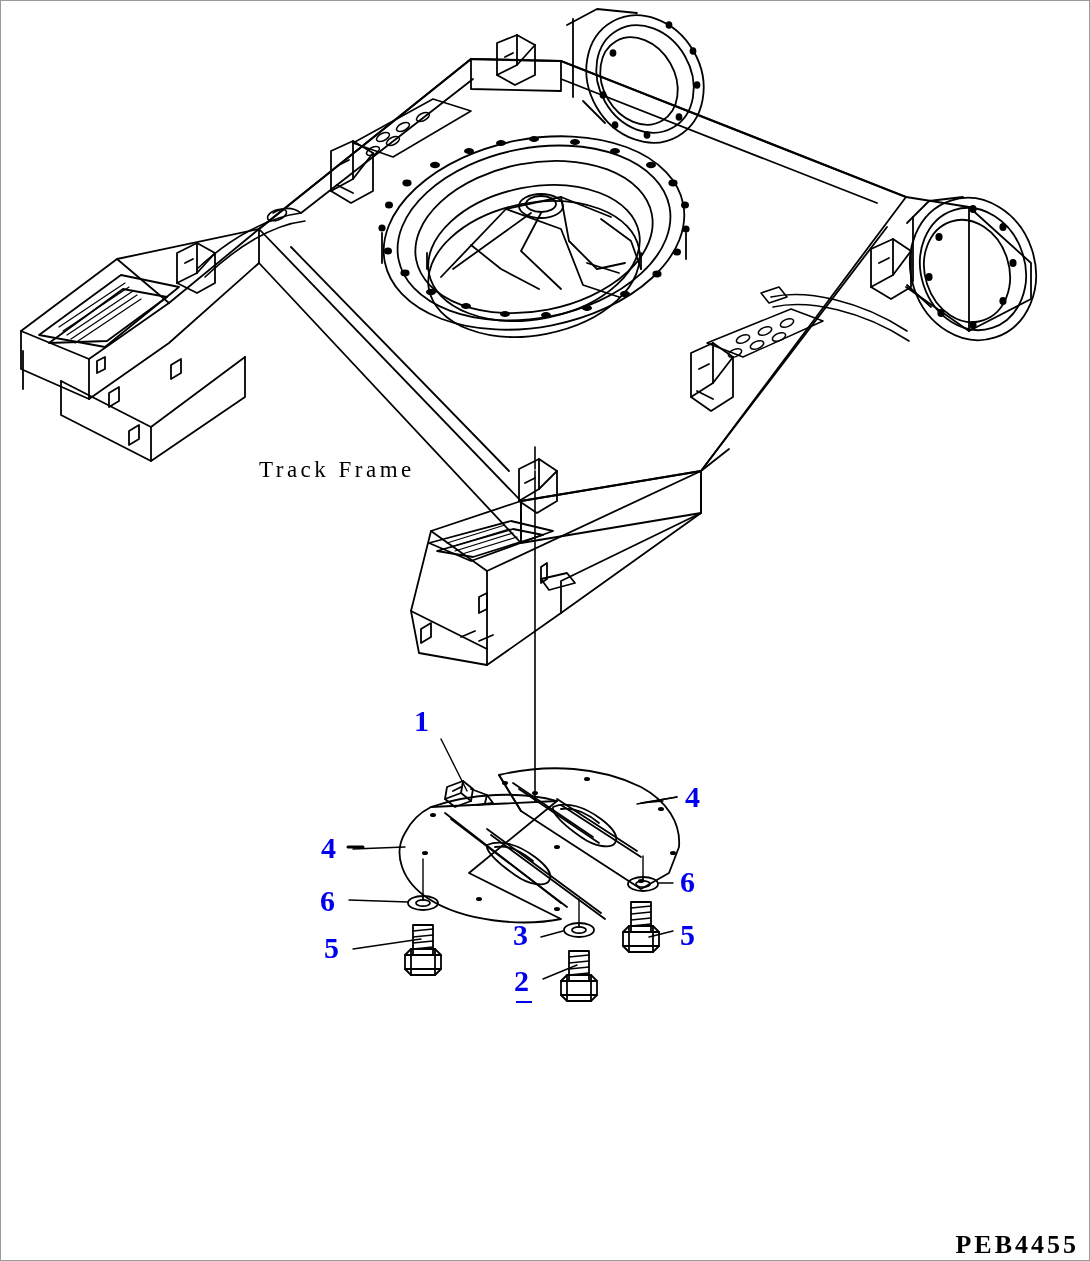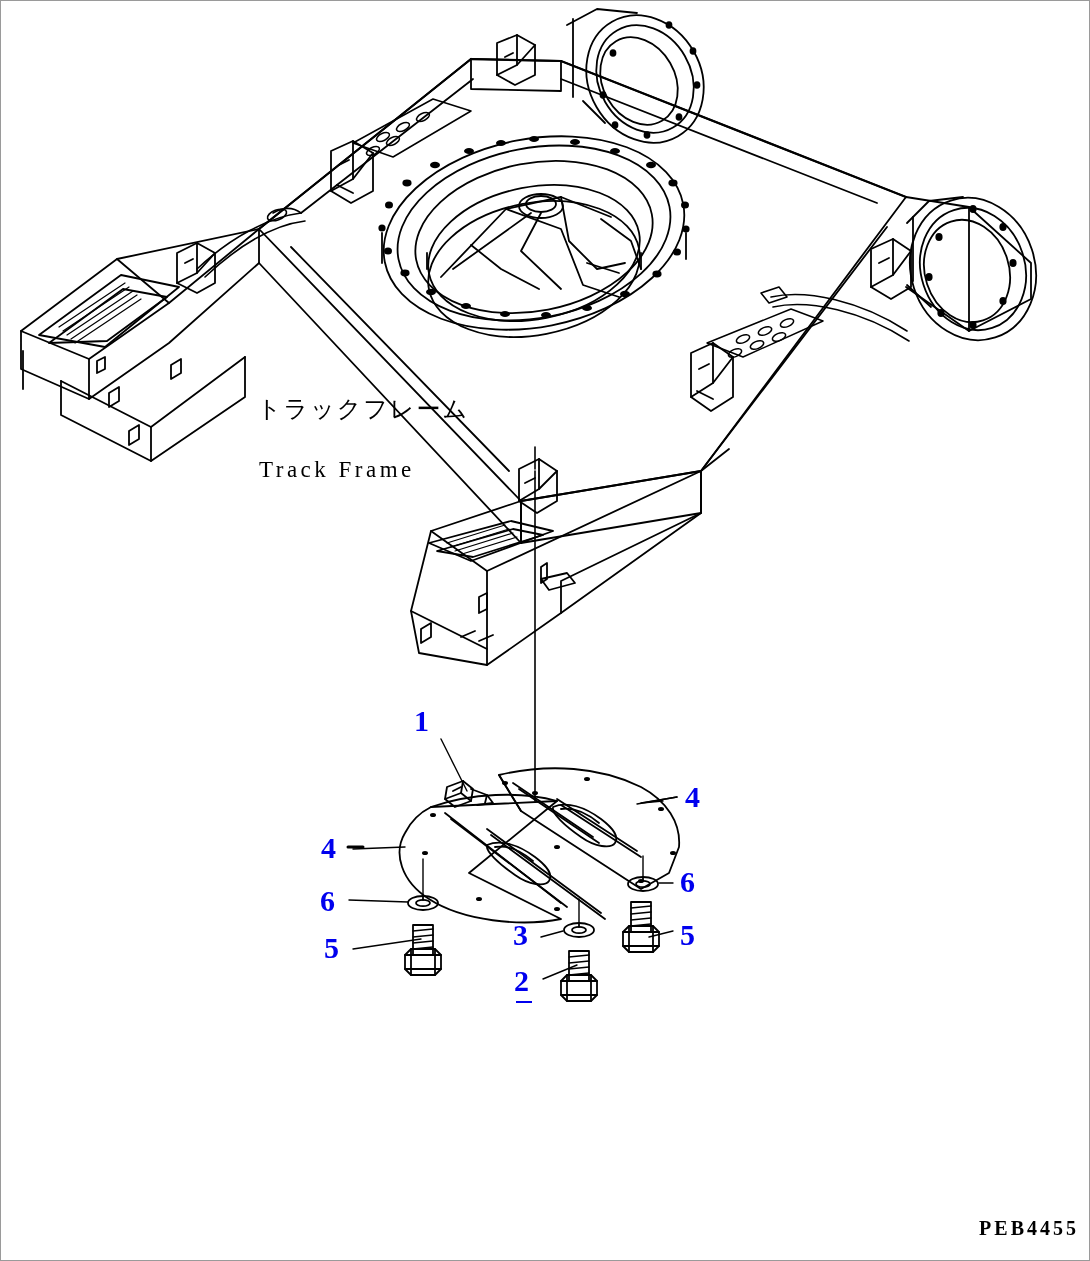--- a/index.html
+++ b/index.html
@@ -36,24 +36,24 @@
     letter-spacing:2px;
   }
   #cap-en{
     left:258px;top:424px;
     font-family:"Liberation Serif", serif;
     font-size:23px;
     letter-spacing:3.5px;
     margin-top:32px;
   }
   #docnum{
-    position:absolute;right:10px;bottom:20px;
+    position:absolute;right:10px;bottom:0;
     color:#000000;
     font-family:"Liberation Serif", serif;
-    font-size:20px;
+    font-size:26px;
     font-weight:bold;
     letter-spacing:3px;
     white-space:nowrap;
     user-select:none;
   }
 </style>
 </head>
 <body>
 
 <div id="sheet">
@@ -451,18 +451,17 @@
   <div class="lbl" style="left:320px;top:832px;">4</div>
   <div class="lbl" style="left:679px;top:866px;">6</div>
   <div class="lbl" style="left:319px;top:885px;">6</div>
   <div class="lbl" style="left:512px;top:919px;">3</div>
   <div class="lbl" style="left:679px;top:919px;">5</div>
   <div class="lbl" style="left:323px;top:932px;">5</div>
   <div class="lbl" style="left:513px;top:965px;">2</div>
 
   <div style="position:absolute;left:515px;top:1000px;width:16px;height:2px;background:#0000ee;"></div>
 
-  <div class="cap" id="cap-jp">トラックフレーム</div>
   <div class="cap" id="cap-en">Track Frame</div>
 
   <div id="docnum">PEB4455</div>
 
 </div>
 
 </body></html>

